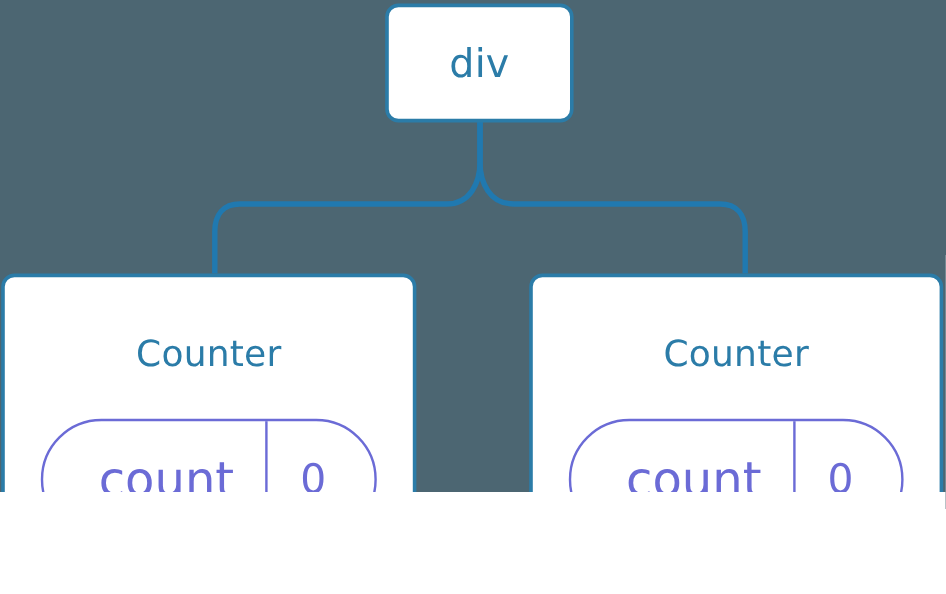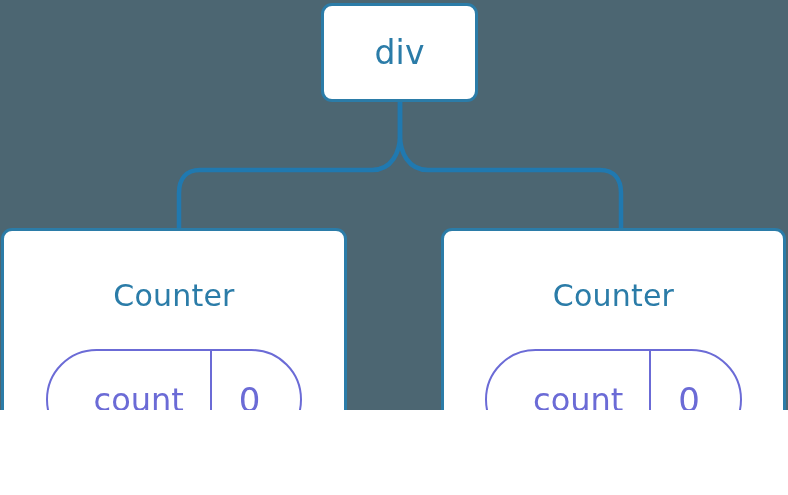--- a/index.html
+++ b/index.html
@@ -76,21 +76,21 @@
     display: flex;
     align-items: stretch;
     background: #ffffff;
   }
   .pill-key {
     display: flex;
     align-items: center;
     justify-content: center;
     padding: 0 26px 0 46px;
     color: #6b6bd6;
-    font-size: 32px;
+    font-size: 40px;
     line-height: 1;
   }
   .pill-divider {
     width: 2px;
     background: #6b6bd6;
     flex: 0 0 auto;
   }
   .pill-value {
     display: flex;
     align-items: center;

